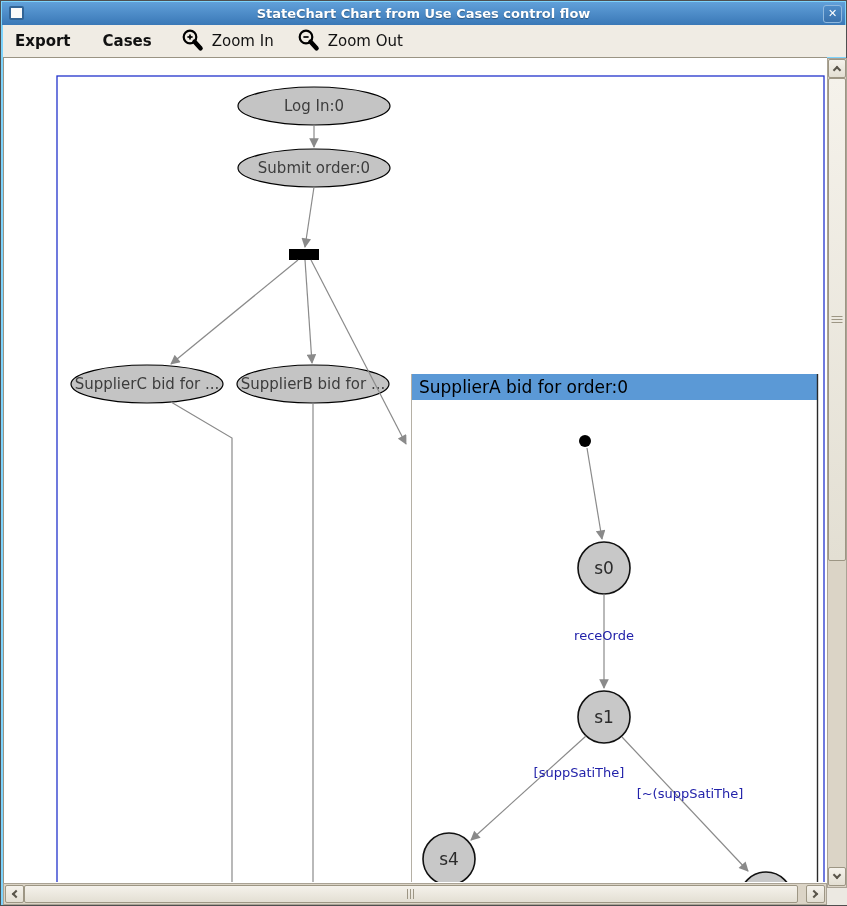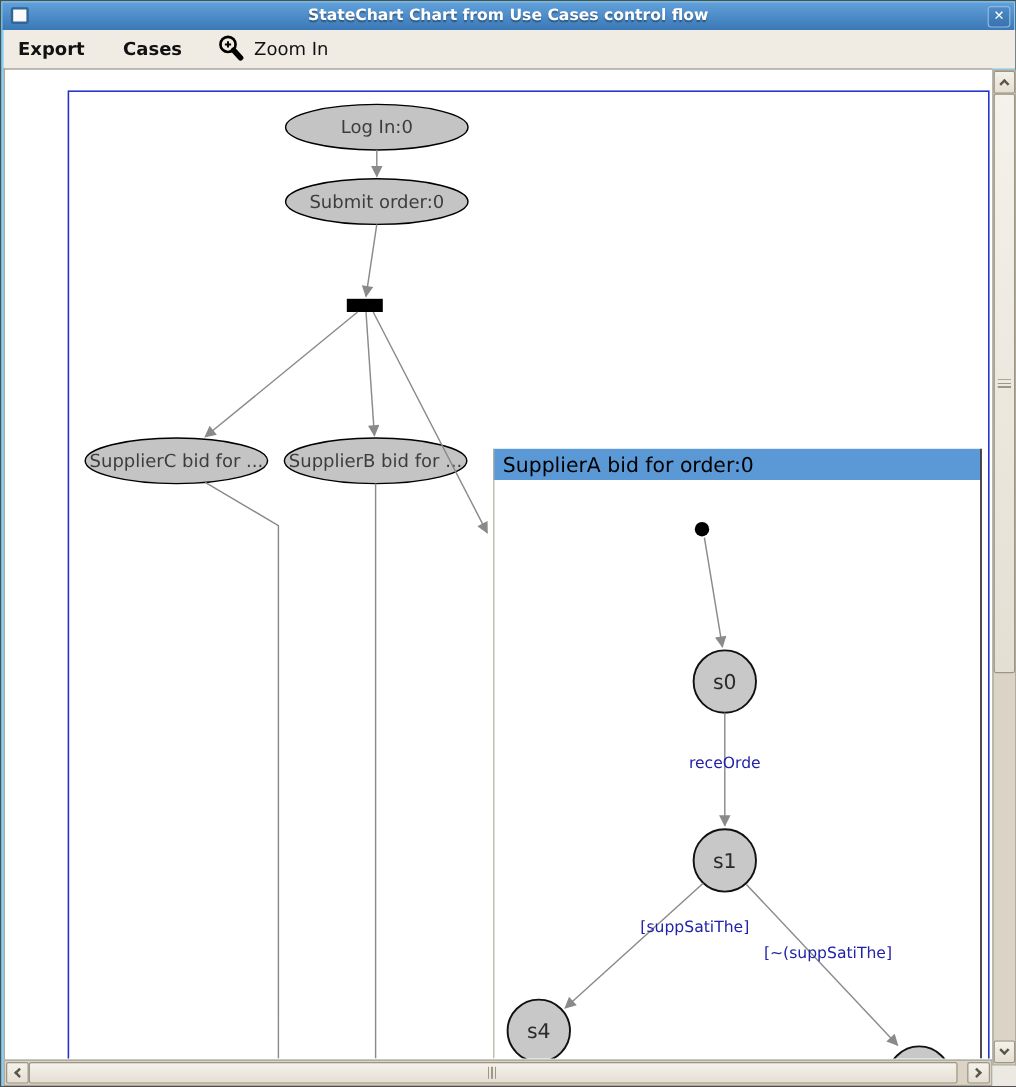--- a/index.html
+++ b/index.html
@@ -79,20 +79,28 @@
     <span class="menu-item menu-view">Cases</span>
     <span class="tool-btn">
       <svg width="26" height="26" viewBox="0 0 26 26">
         <circle cx="10" cy="9" r="6.3" fill="none" stroke="#000" stroke-width="2.2"></circle>
         <line x1="10" y1="6.4" x2="10" y2="11.6" stroke="#000" stroke-width="1.7"></line>
         <line x1="7.4" y1="9" x2="12.6" y2="9" stroke="#000" stroke-width="1.7"></line>
         <line x1="14.6" y1="13.8" x2="20.5" y2="20.2" stroke="#000" stroke-width="4.6" stroke-linecap="round"></line>
       </svg>
       <span class="tool-label">Zoom In</span>
     </span>
+    <span class="tool-btn">
+      <svg width="26" height="26" viewBox="0 0 26 26">
+        <circle cx="10" cy="9" r="6.3" fill="none" stroke="#000" stroke-width="2.2"></circle>
+        <line x1="7.4" y1="9" x2="12.6" y2="9" stroke="#000" stroke-width="1.7"></line>
+        <line x1="14.6" y1="13.8" x2="20.5" y2="20.2" stroke="#000" stroke-width="4.6" stroke-linecap="round"></line>
+      </svg>
+      <span class="tool-label">Zoom Out</span>
+    </span>
   </div>
 
   <div class="canvas">
     <svg class="diagram-svg" width="821" height="824" viewBox="0 0 821 824">
       <defs>
         <marker id="arrow" viewBox="0 0 10 10" refX="9" refY="5" markerWidth="9" markerHeight="8" orient="auto">
           <path d="M0,0 L10,5 L0,10 z" fill="#8a8a8a"></path>
         </marker>
       </defs>
 

